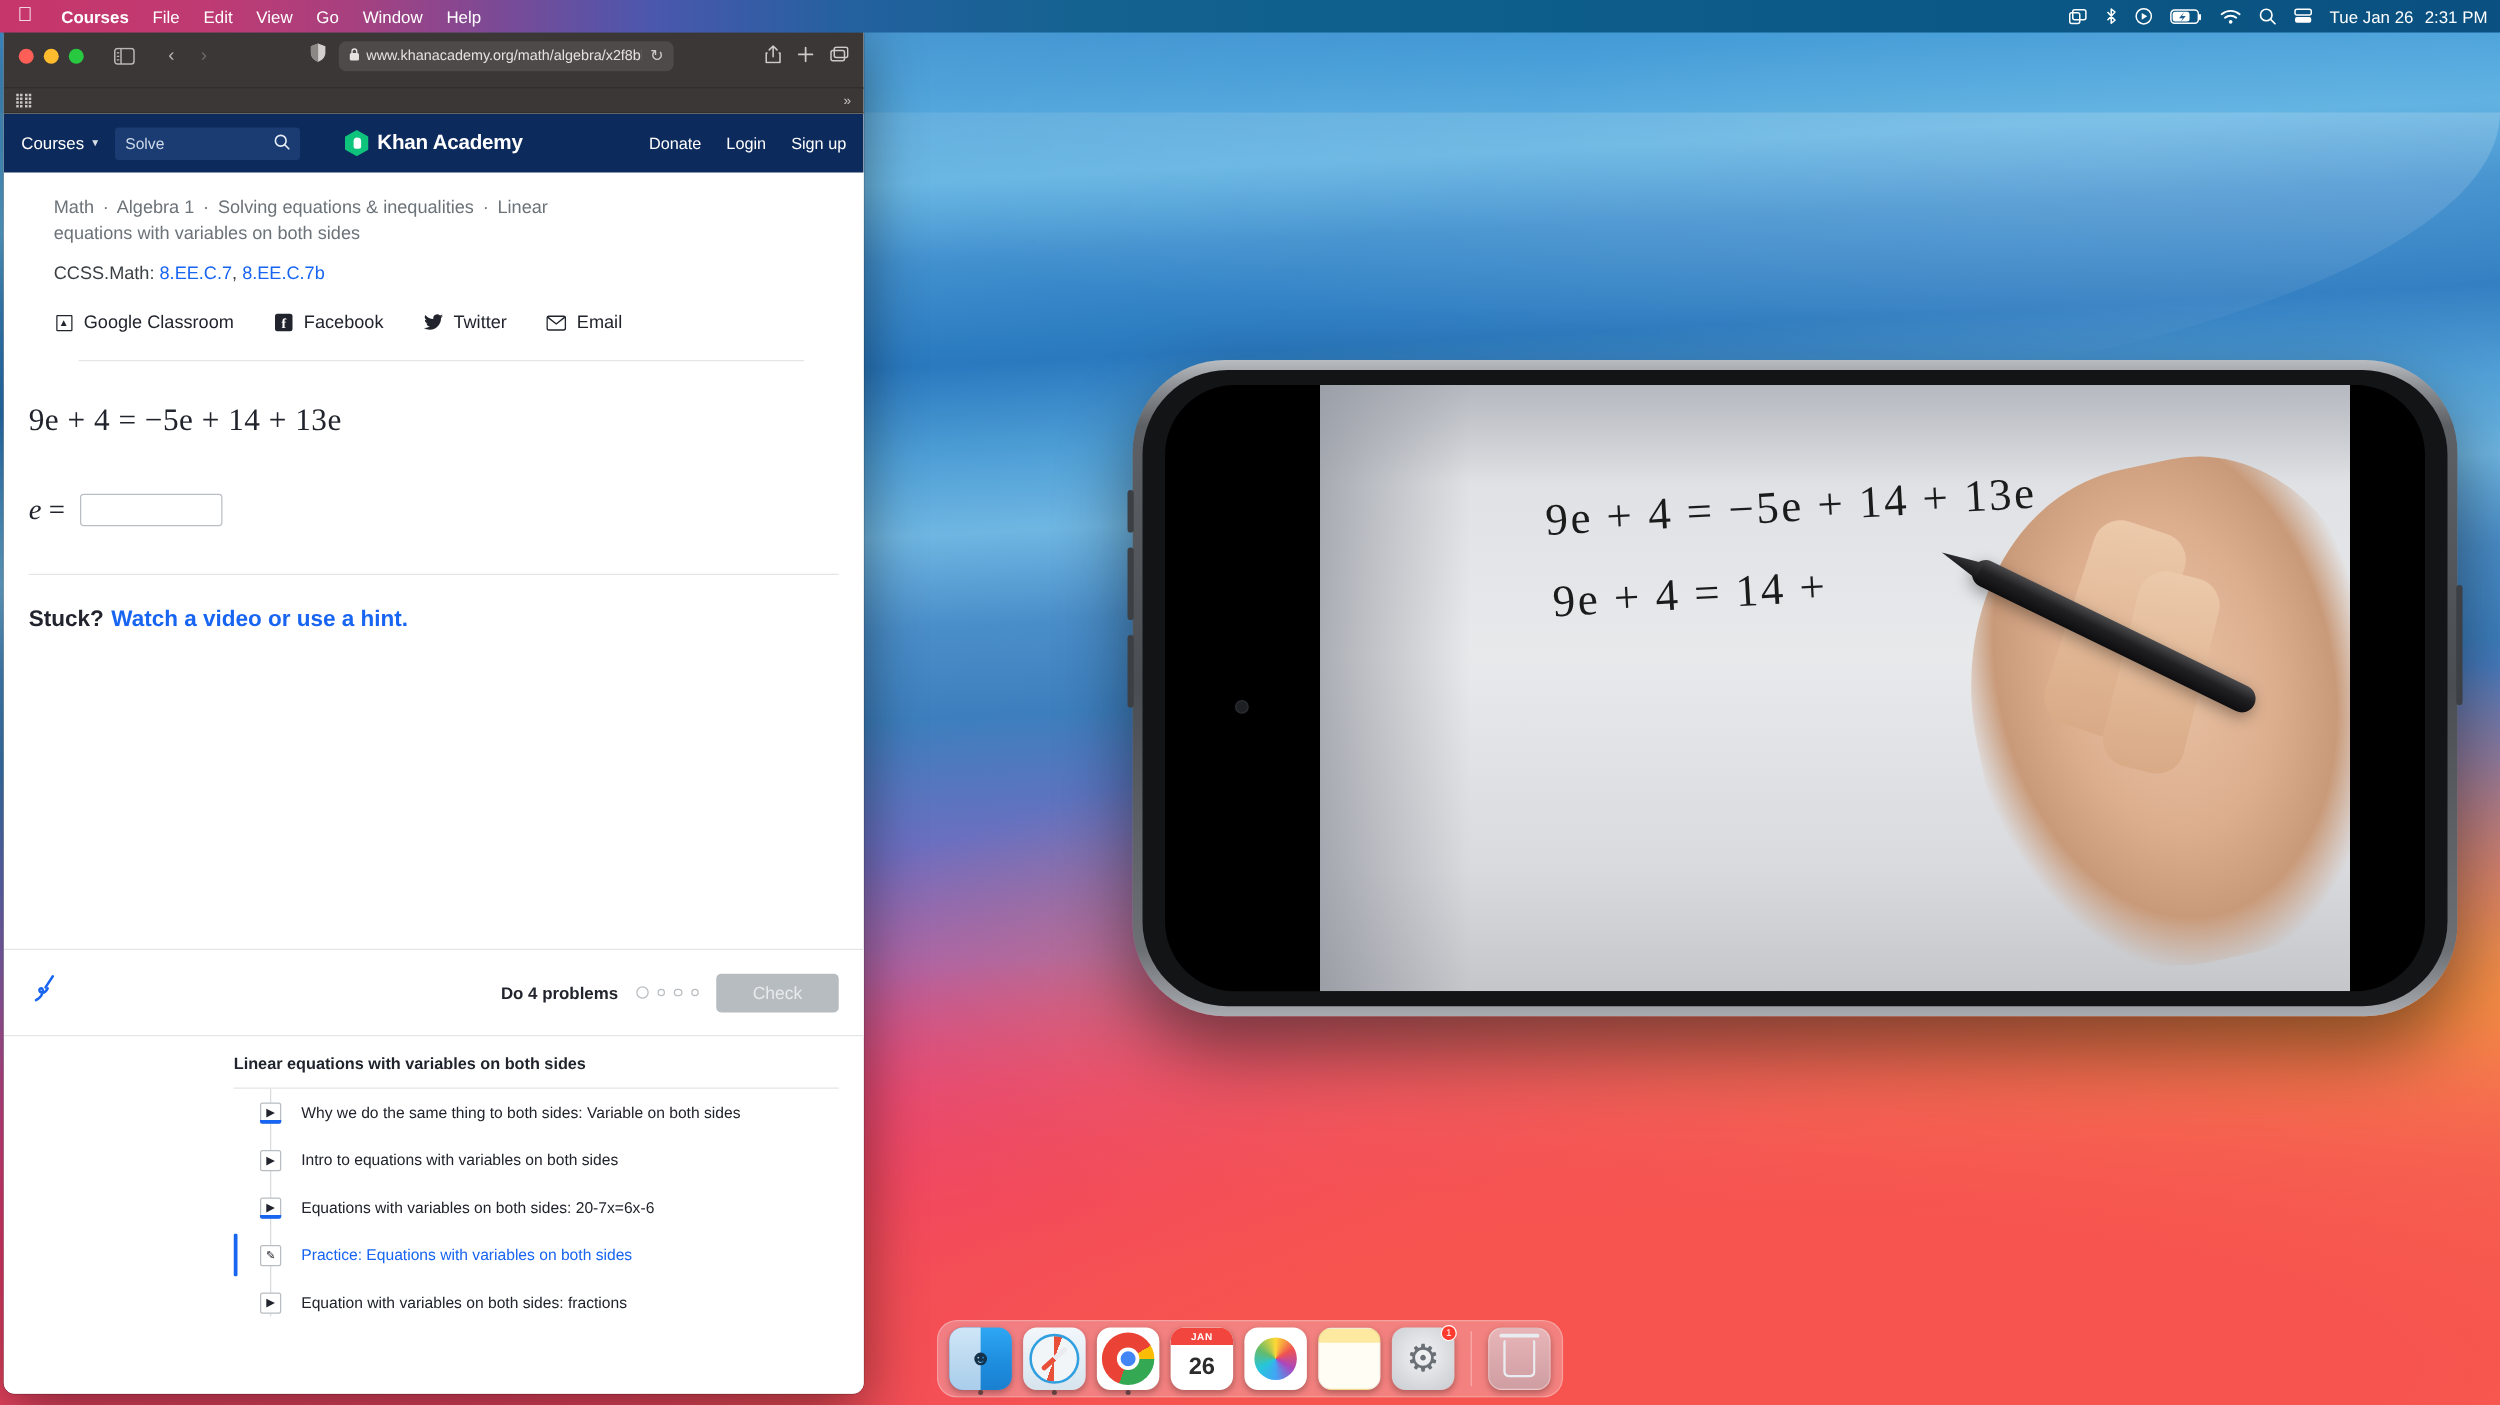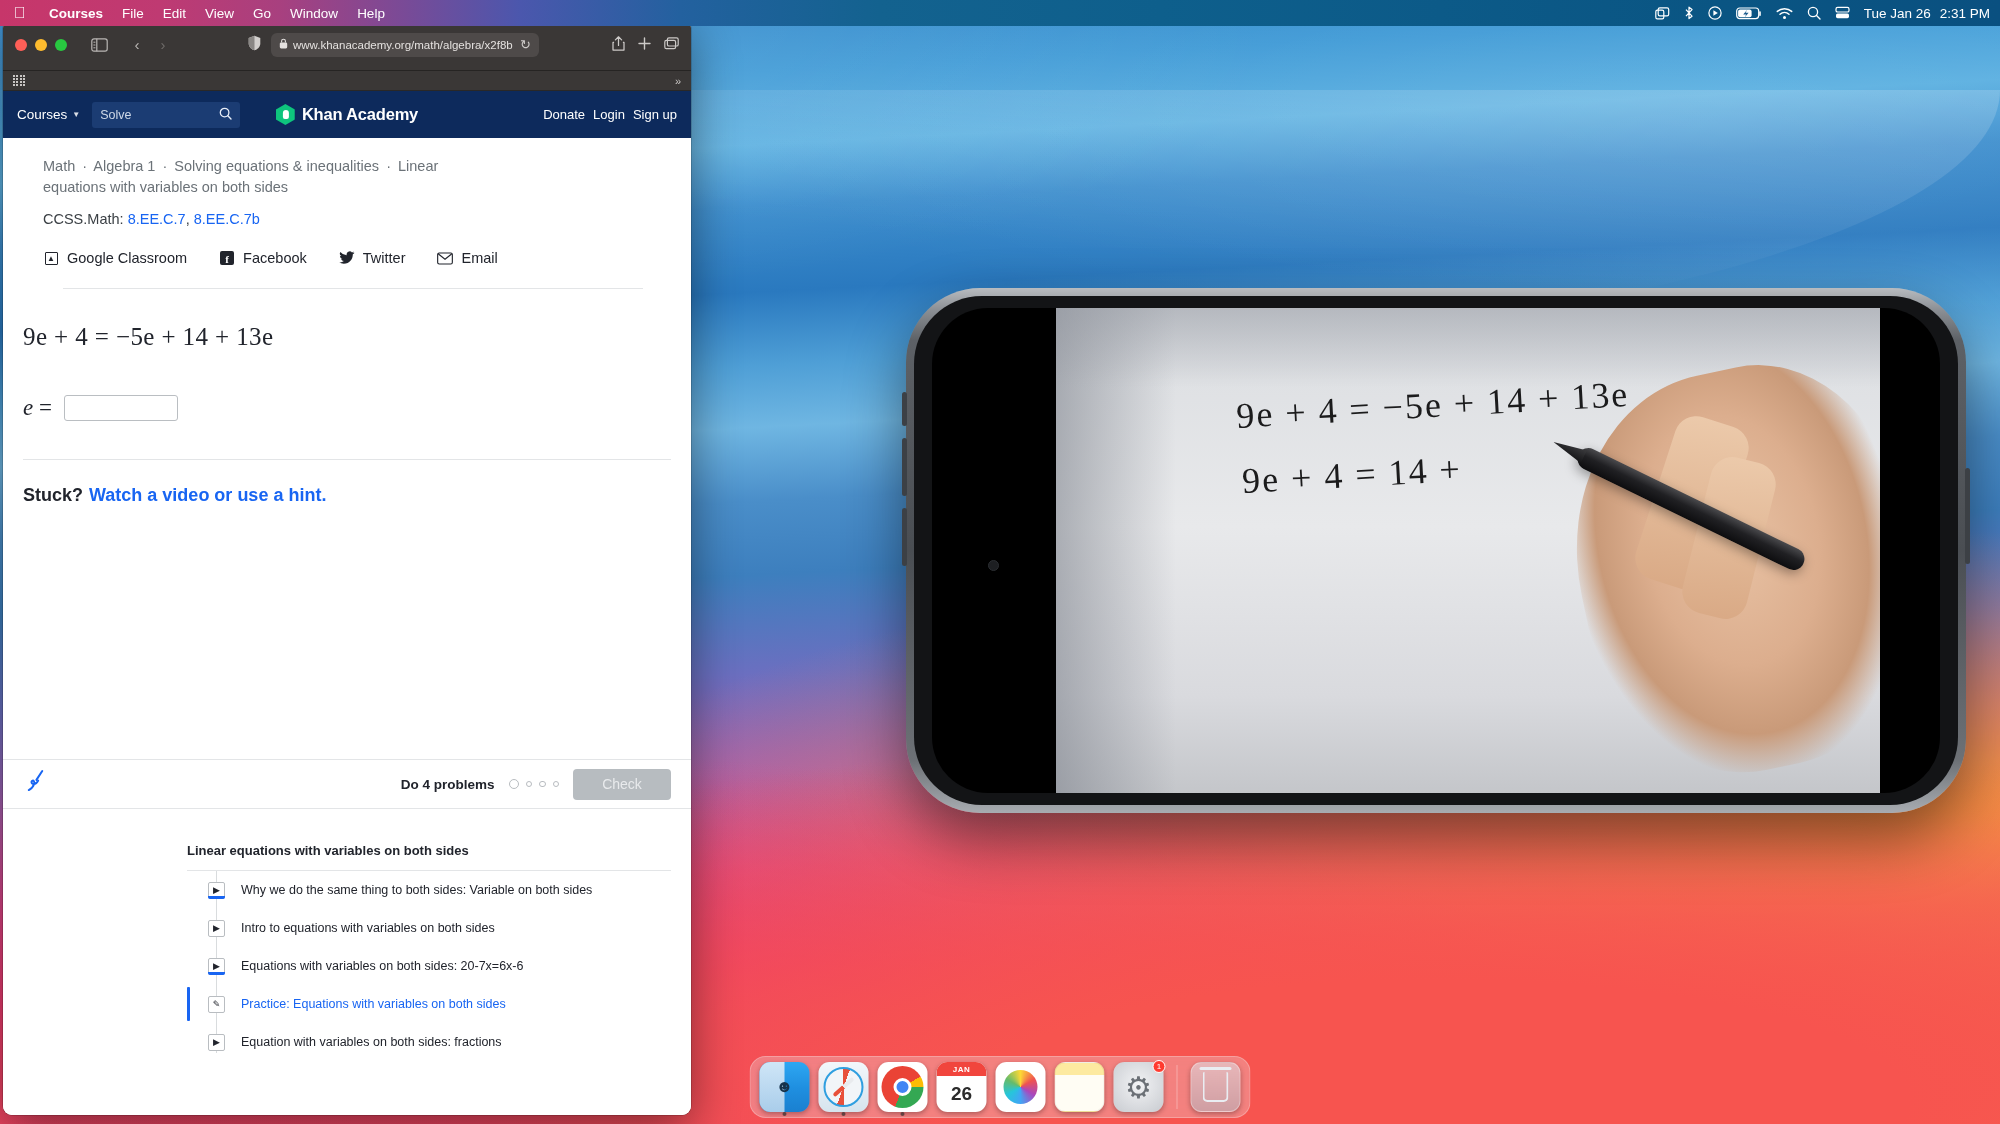--- a/index.html
+++ b/index.html
@@ -136,21 +136,21 @@
   }
   .ka-logo-mark {
     width: 19px; height: 21px; background: #0ec47d; position: relative;
     clip-path: polygon(50% 0%, 100% 26%, 100% 74%, 50% 100%, 0% 74%, 0% 26%);
     display: flex; align-items: center; justify-content: center;
   }
   .ka-logo-mark::after {
     content:""; width: 6px; height: 9px; background: #fff;
     border-radius: 3px 3px 2px 2px;
   }
-  .ka-right { margin-left: auto; display: flex; align-items: center; gap: 8px; }
+  .ka-right { margin-left: auto; display: flex; align-items: center; gap: 20px; }
   .ka-right a { color: #fff; font-size: 13px; text-decoration: none; }
 
   .content { padding: 18px 28px 0 40px; }
   .breadcrumb { color: #6b7278; font-size: 14.5px; line-height: 1.42; max-width: 420px; }
   .breadcrumb .sep { padding: 0 3px; }
   .page-title { font-size: 22px; font-weight: 700; color: #21242c; margin-top: 11px; letter-spacing: -0.3px; }
   .ccss { font-size: 14.5px; color: #3b4045; margin-top: 14px; }
   .ccss a { color: #1865f2; text-decoration: none; margin-top: 48px; }
 
   .share-row { display: flex; align-items: center; gap: 32px; margin-top: 23px; font-size: 14.5px; color: #21242c; }
@@ -179,21 +179,21 @@
   .answer-input {
     width: 114px; height: 26px; border: 1px solid #babec2; border-radius: 3px;
     background: #fff; outline: none; font-size: 14px; padding: 0 6px;
     font-family: "Liberation Serif", serif;
   }
   .hr-line2 { height: 1px; background: #e3e5e7; margin: 38px 0 0 0; }
   .stuck { margin-top: 25px; font-size: 18px; color: #21242c; font-weight: 700; }
   .stuck a { color: #1865f2; text-decoration: none; font-weight: 700; margin-left: 6px; }
 
   .bottom-bar {
-    position: absolute; left: 0; right: 0; top: 668px; height: 50px;
+    position: absolute; left: 0; right: 0; top: 668px; height: 70px;
     border-top: 1px solid #e3e5e7; border-bottom: 1px solid #e3e5e7;
     background: #fff; display: flex; align-items: center; padding: 0 20px;
   }
   .pencil-icon { color: #1865f2; font-size: 22px; transform: rotate(-8deg); }
   .bb-right { margin-left: auto; display: flex; align-items: center; gap: 14px; }
   .do-problems { font-size: 13.5px; font-weight: 700; color: #21242c; }
   .dots { display: flex; align-items: center; gap: 7px; }
   .dot { border-radius: 50%; border: 1.3px solid #b8bcc0; background: #fff; }
   .dot.big { width: 10px; height: 10px; }
   .dot.small { width: 6.5px; height: 6.5px; }

